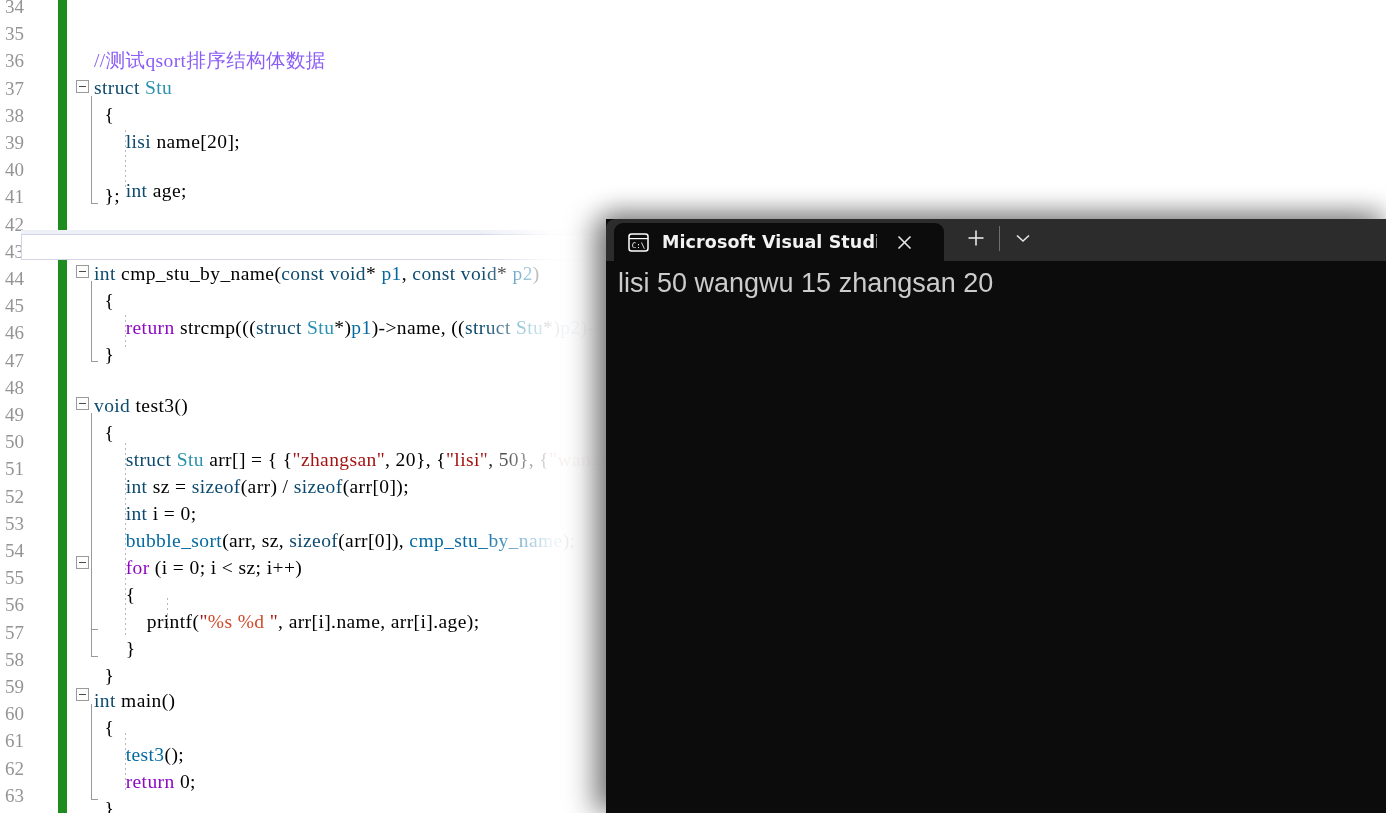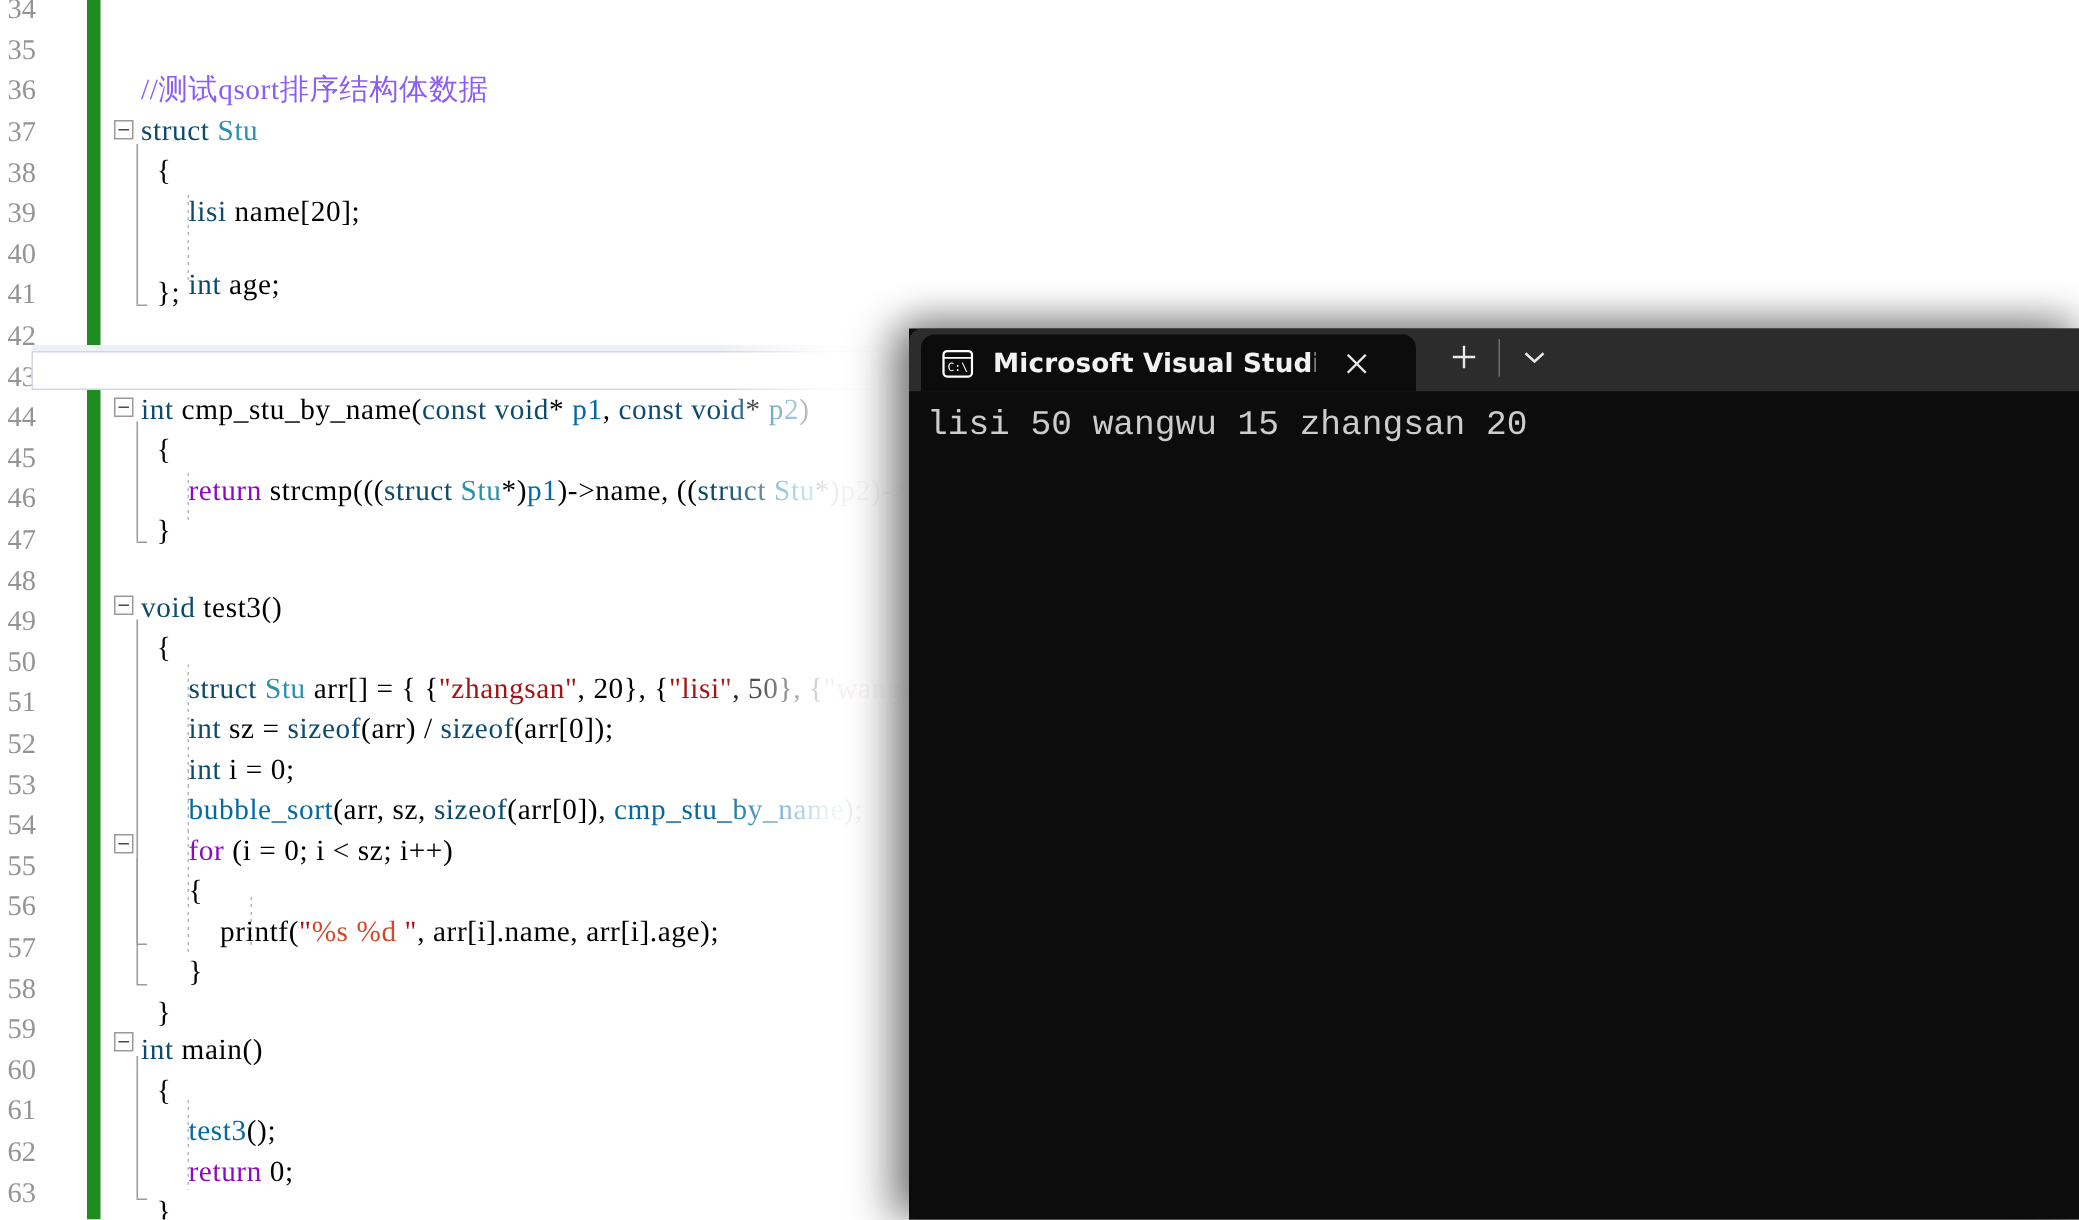--- a/index.html
+++ b/index.html
@@ -226,22 +226,22 @@
     left: 0;
     top: 42px;
     width: 780px;
     height: 552px;
     background: #0c0c0c;
     padding: 8px 0 0 12px;
     box-sizing: border-box;
   }
   .term-line {
     color: #cccccc;
-    font-family: Liberation Mono, monospace;
-    font-size: 23px;
+    font-family: Liberation Sans, sans-serif;
+    font-size: 27px;
     line-height: 29.5px;
     white-space: pre;
     letter-spacing: 0px;
   }
   .cursor {
     display: inline-block;
     width: 2px;
     height: 22px;
     background: #cccccc;
     vertical-align: -4px;

